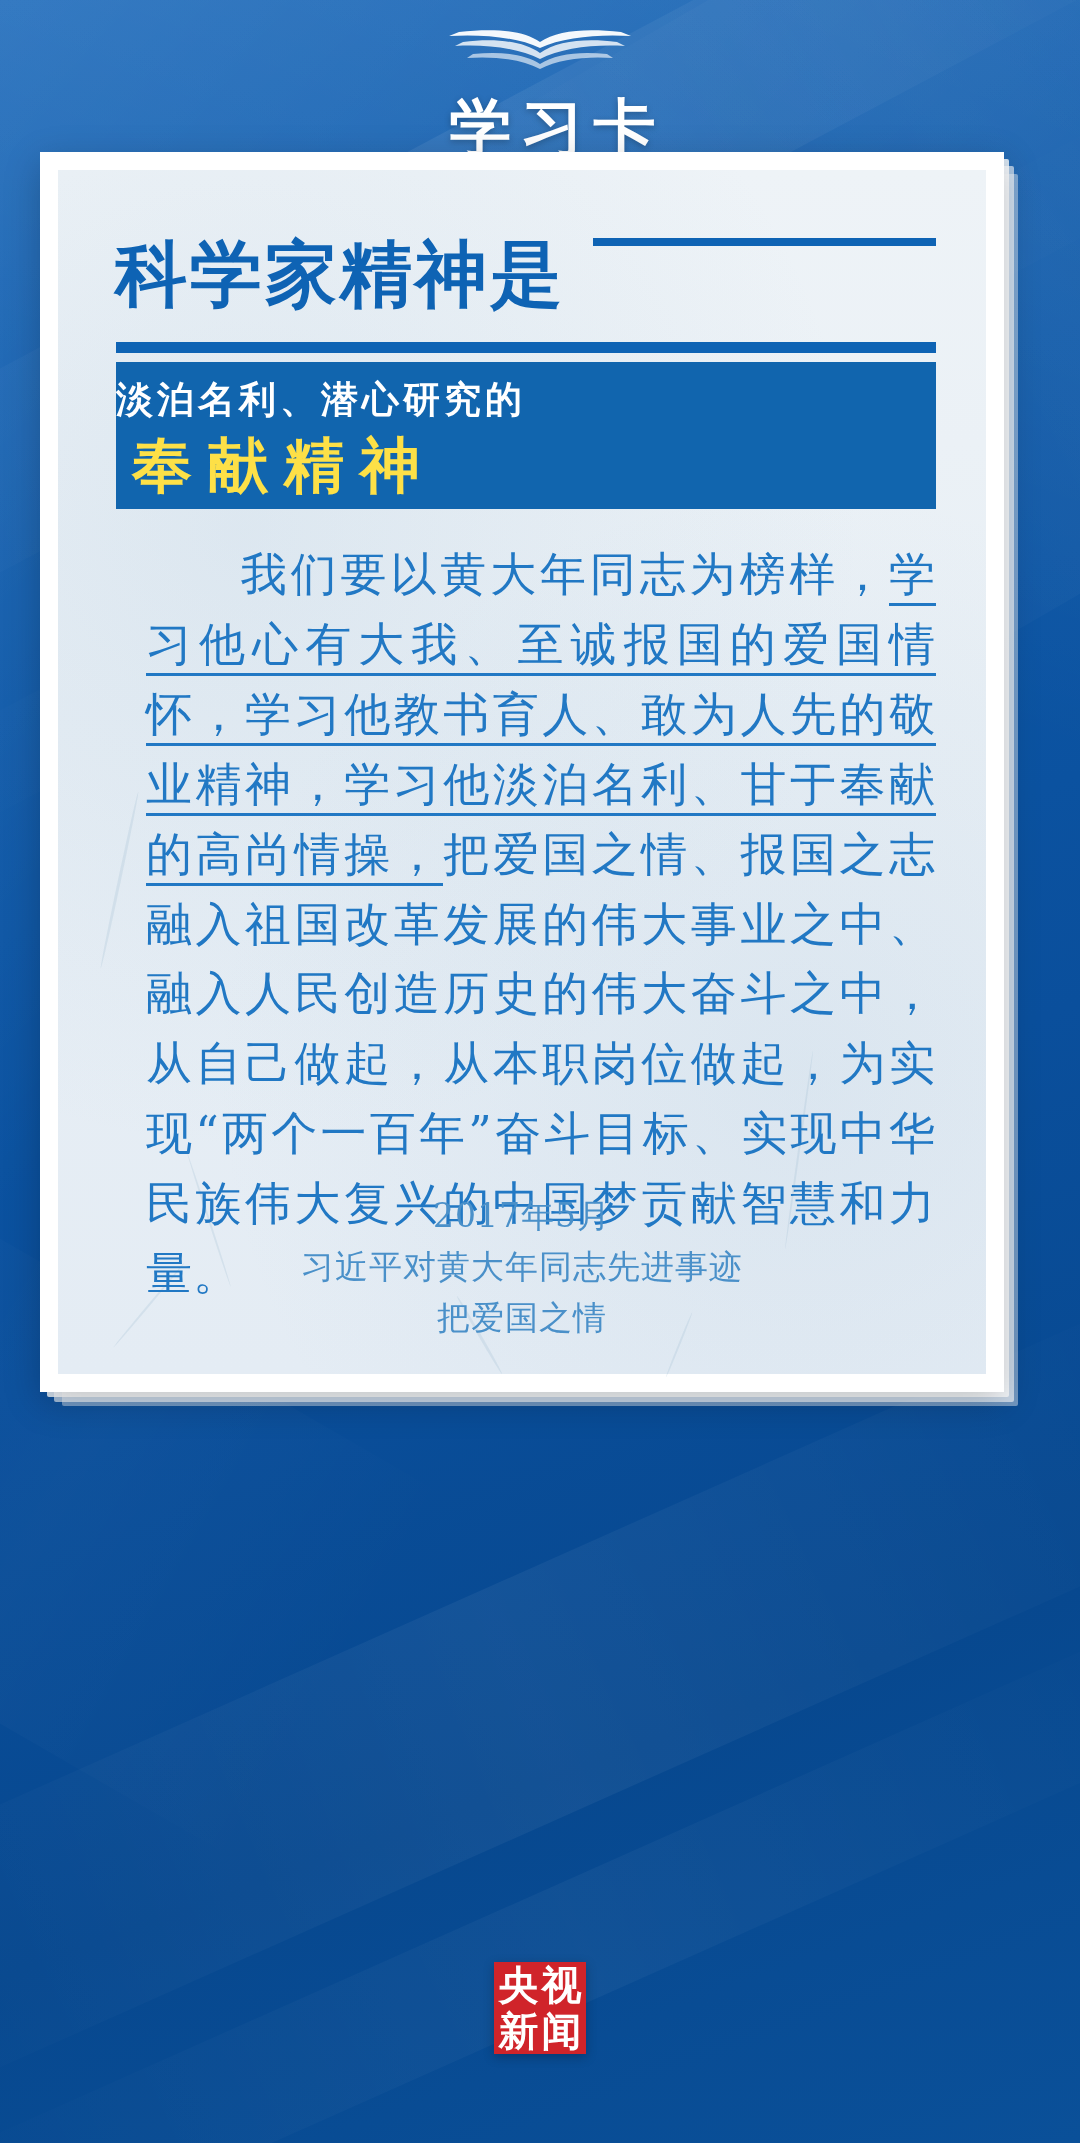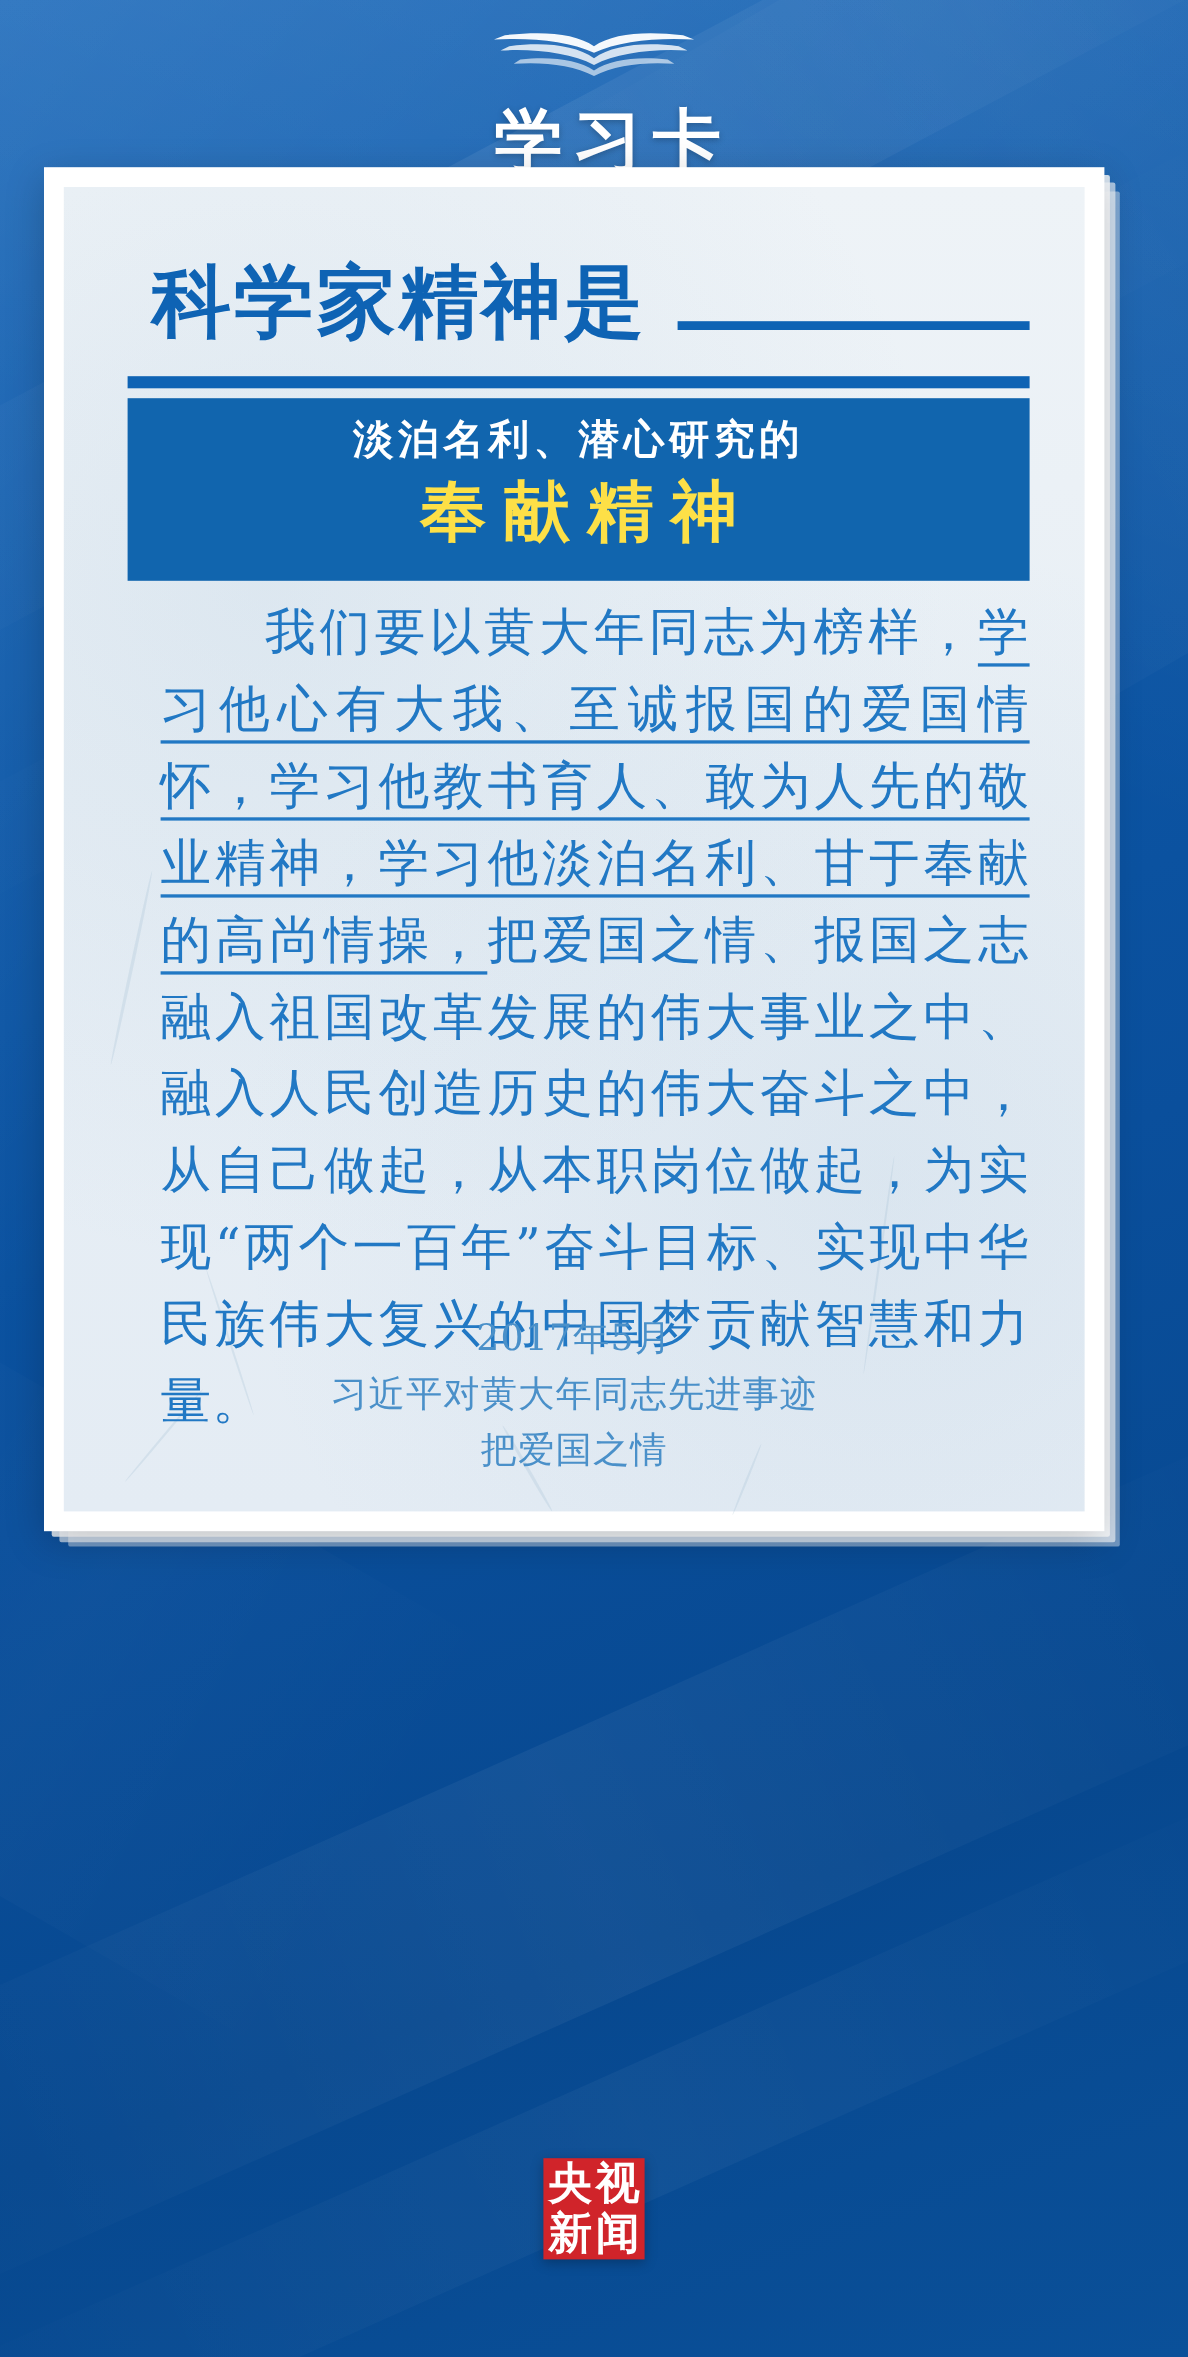--- a/index.html
+++ b/index.html
@@ -101,25 +101,25 @@
   .fiber {
     position: absolute;
     background: rgba(150,180,205,.22);
     border-radius: 50%;
     pointer-events: none;
   }
 
   
   .headline {
     position: absolute;
-    left: 80px;
+    left: 57px;
     top: 68px;
     right: 50px;
     display: flex;
-    align-items: flex-end;
+    align-items: flex-start;
     gap: 28px;
   }
   .headline-text {
     font-family: "DejaVu Serif", "Liberation Serif", serif;
     font-weight: bold;
     font-size: 72px;
     color: #0e63b4;
     letter-spacing: 3px;
     line-height: 1;
     white-space: nowrap;
@@ -141,22 +141,22 @@
   }
   .banner-rule {
     width: 100%;
     height: 11px;
     background: #0e63b4;
     margin-bottom: 9px;
   }
   .banner {
     width: 100%;
     background: #1165ae;
-    padding: 16px 0 30px;
-    text-align: center;
+    padding: 16px 0 11px;
+    text-align: left;
     box-sizing: border-box;
   }
   .banner-sub {
     font-family: "DejaVu Sans", "Liberation Sans", sans-serif;
     font-weight: bold;
     font-size: 37px;
     letter-spacing: 4px;
     color: #ffffff;
     line-height: 1.2;
   }

